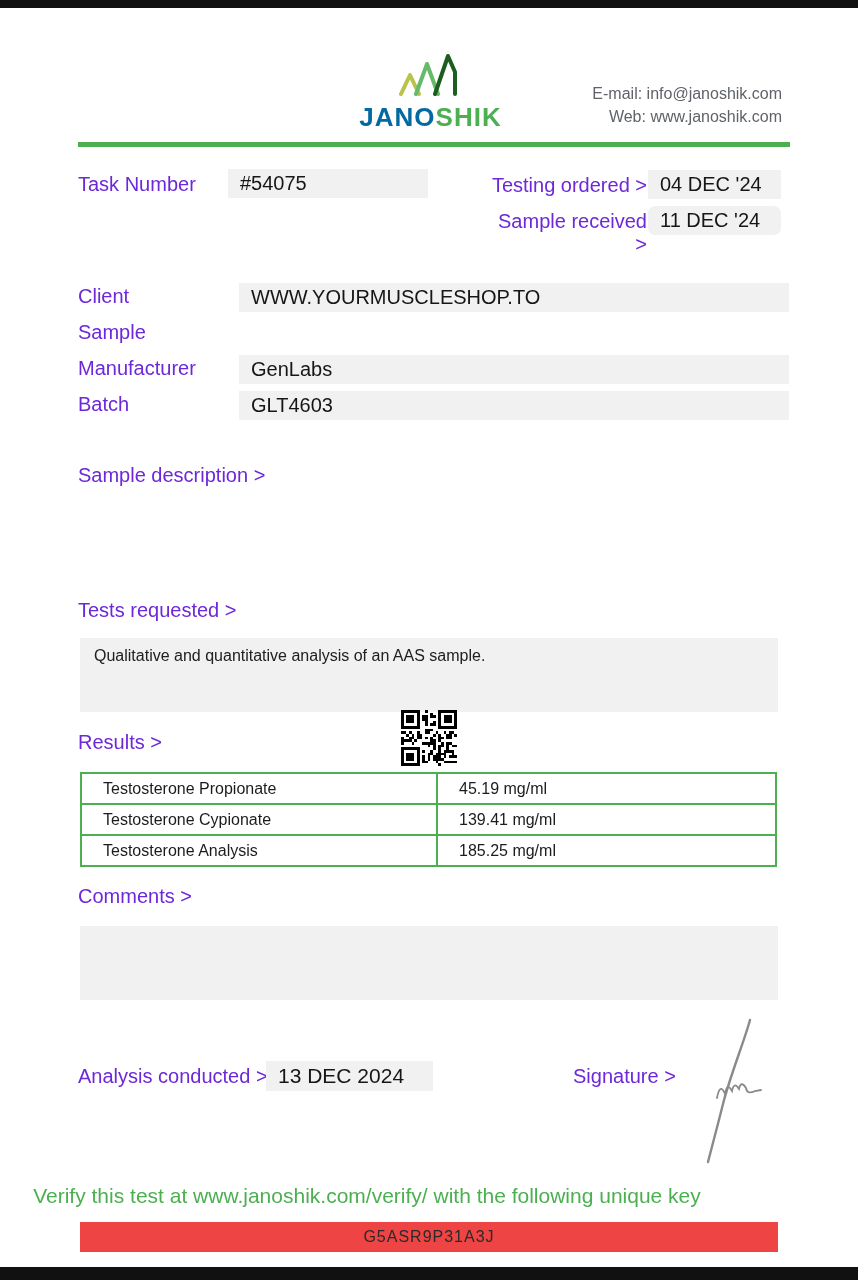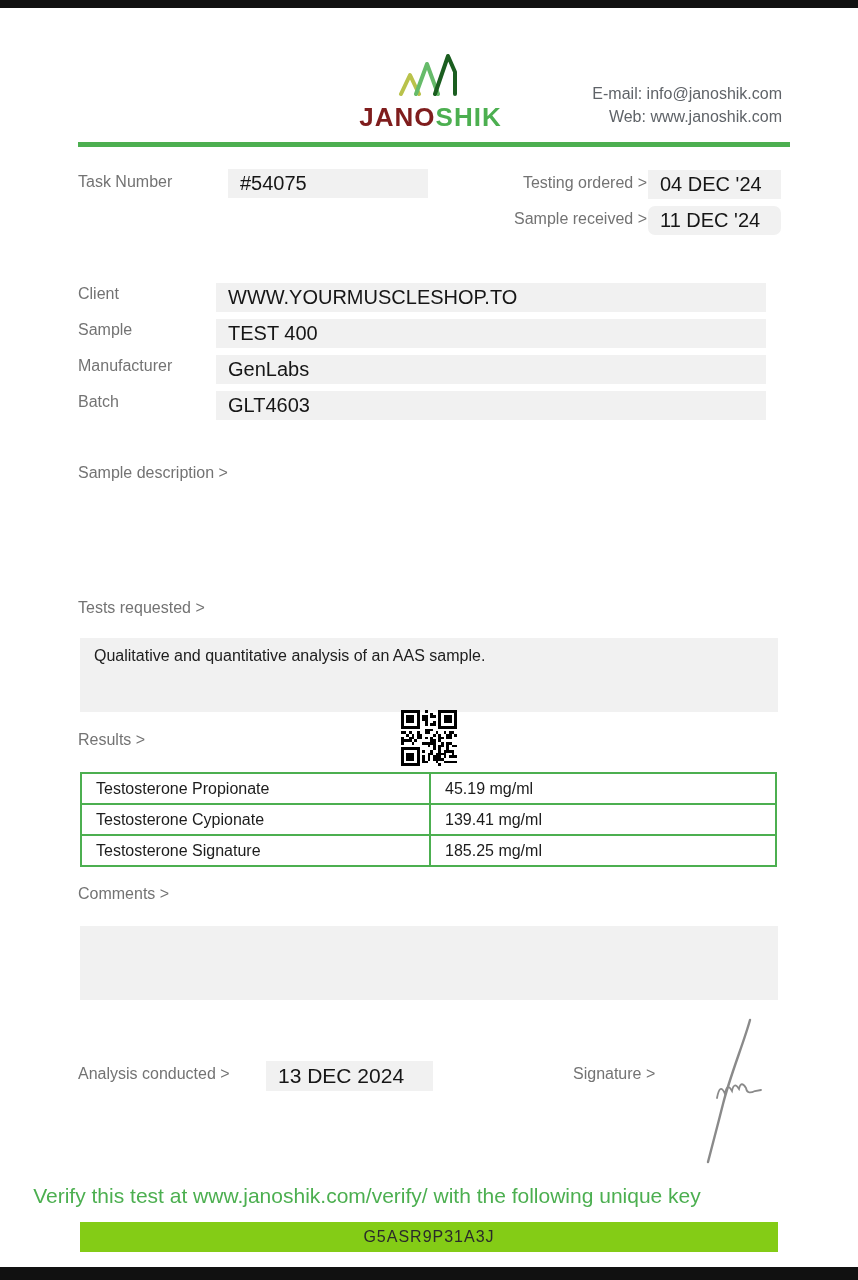--- a/index.html
+++ b/index.html
@@ -8,60 +8,60 @@
     font-family:"Liberation Sans","DejaVu Sans",sans-serif;color:#1c1c1c;
   }
   .bar{position:absolute;left:0;width:858px;background:#111;}
   .bar.top{top:0;height:8px;}
   .bar.bottom{top:1267px;height:13px;}
 
   
   .title{position:absolute;left:78px;top:78px;font-size:40px;letter-spacing:1px;color:#4caf50;font-weight:500;}
   .logo{position:absolute;left:358px;top:50px;width:145px;text-align:center;}
   .logo .word{font-size:26px;font-weight:700;letter-spacing:1px;margin-top:2px;}
-  .logo .word .d{color:#7f1d1d;}
+  .logo .word .d{color:#0369a1;}
   .logo .word .g{color:#4caf50;}
   .contact{position:absolute;right:76px;top:82px;text-align:right;color:#5f6368;font-size:16px;line-height:23px;margin-left:36px;}
   .divider{position:absolute;left:78px;top:142px;width:712px;height:5px;background:#4caf50;}
 
-  .glabel{color:#737373;font-size:16px;}
+  .glabel{color:#6d28d9;font-size:20px;}
   .vbox{background:#f1f1f1;font-size:20px;color:#161616;display:flex;align-items:center;padding:8px 12px;box-sizing:border-box;}
 
   
   .task-label{position:absolute;left:78px;top:173px;}
   .task-box{position:absolute;left:228px;top:169px;width:200px;height:29px;}
   .date-label{position:absolute;width:160px;text-align:right;}
   .date-box{position:absolute;left:648px;width:133px;height:29px;}
   .dl1{left:487px;top:174px;} .db1{top:170px;}
   .dl2{left:487px;top:210px;} .db2{top:206px;border-radius:7px;}
 
   
   .info-row{position:absolute;left:78px;width:700px;height:29px;}
   .info-row .lab{position:absolute;left:0;top:2px;}
-  .info-row .val{position:absolute;left:138px;width:550px;height:29px;}
+  .info-row .val{position:absolute;left:161px;width:550px;height:29px;}
 
   
   .sect-head{position:absolute;left:78px;}
   .text-box{position:absolute;left:80px;width:698px;background:#f1f1f1;font-size:16px;color:#202020;box-sizing:border-box;padding:9px 14px;}
 
   
   .qr{position:absolute;left:401px;top:710px;width:56px;height:56px;}
   .rtable{position:absolute;left:80px;top:772px;width:697px;border-collapse:collapse;font-size:16px;}
-  .rtable td{border:2px solid #4caf50;height:29px;padding:0 0 0 14px;margin-left:38px;}
+  .rtable td{border:2px solid #4caf50;height:29px;padding:0 0 0 21px;margin-left:38px;}
   .rtable td.c1{width:333px;}
 
   
   .an-label{position:absolute;left:78px;top:1065px;}
   .an-box{position:absolute;left:266px;top:1061px;width:167px;height:30px;font-size:21px;}
   .sig-label{position:absolute;left:573px;top:1065px;}
   .sig{position:absolute;left:690px;top:1016px;}
 
   
   .verify{position:absolute;left:0;top:1184px;width:734px;text-align:center;color:#4caf50;font-size:21px;}
-  .key-box{position:absolute;left:80px;top:1222px;width:698px;height:30px;background:#84cc16;
+  .key-box{position:absolute;left:80px;top:1222px;width:698px;height:30px;background:#ef4444;
            display:flex;align-items:center;justify-content:center;font-size:16px;letter-spacing:1px;color:#2a2a2a;}
 </style>
 </head>
 <body>
 
 <div class="page">
   <div class="bar top"></div>
 
 
   <div class="logo">
@@ -87,21 +87,20 @@
   <div class="vbox date-box db1">04 DEC '24</div>
   <div class="glabel date-label dl2">Sample received &gt;</div>
   <div class="vbox date-box db2">11 DEC '24</div>
 
   <div class="info-row" style="top:283px">
     <span class="glabel lab">Client</span>
     <span class="vbox val">WWW.YOURMUSCLESHOP.TO</span>
   </div>
   <div class="info-row" style="top:319px">
     <span class="glabel lab">Sample</span>
-    <span class="vbox val">TEST 400</span>
   </div>
   <div class="info-row" style="top:355px">
     <span class="glabel lab">Manufacturer</span>
     <span class="vbox val">GenLabs</span>
   </div>
   <div class="info-row" style="top:391px">
     <span class="glabel lab">Batch</span>
     <span class="vbox val">GLT4603</span>
   </div>
 
@@ -239,21 +238,21 @@
     <tbody>
       <tr>
         <td class="c1">Testosterone Propionate</td>
         <td>45.19 mg/ml</td>
       </tr>
       <tr>
         <td class="c1">Testosterone Cypionate</td>
         <td>139.41 mg/ml</td>
       </tr>
       <tr>
-        <td class="c1">Testosterone Signature</td>
+        <td class="c1">Testosterone Analysis</td>
         <td>185.25 mg/ml</td>
       </tr>
     </tbody>
   </table>
 
   <div class="glabel sect-head" style="top:885px">Comments &gt;</div>
   <div class="text-box" style="top:926px;height:74px"></div>
 
   <div class="glabel an-label">Analysis conducted &gt;</div>
   <div class="vbox an-box">13 DEC 2024</div>

